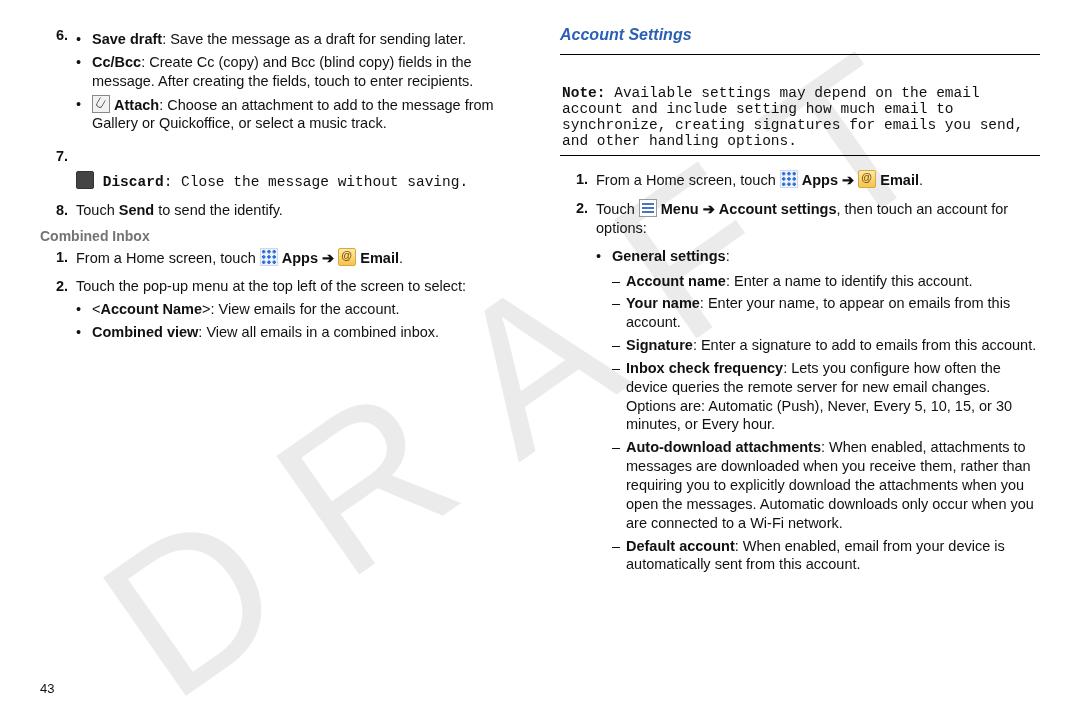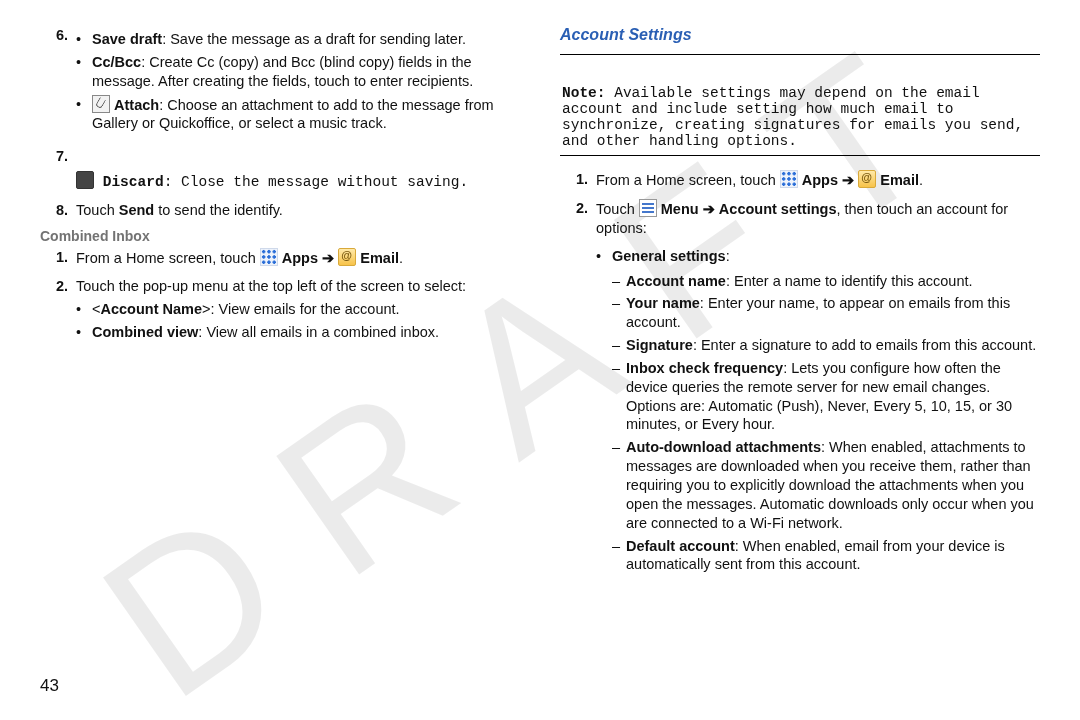--- a/index.html
+++ b/index.html
@@ -119,21 +119,21 @@
   .note-box {
     border-top: 1px solid #000;
     border-bottom: 1px solid #000;
     padding: 6px 2px;
     margin: 10px 0 14px 0;
   }
   .note-box .narrow { display: block; }
   .pagenum {
     position: absolute;
     left: 40px; bottom: 24px;
-    font-size: 17px;
+    font-size: 13px;
   }
 </style>
 </head>
 <body>
 
 <div class="watermark">DRAFT</div>
 
 <div class="page">
 
   <div class="col">

